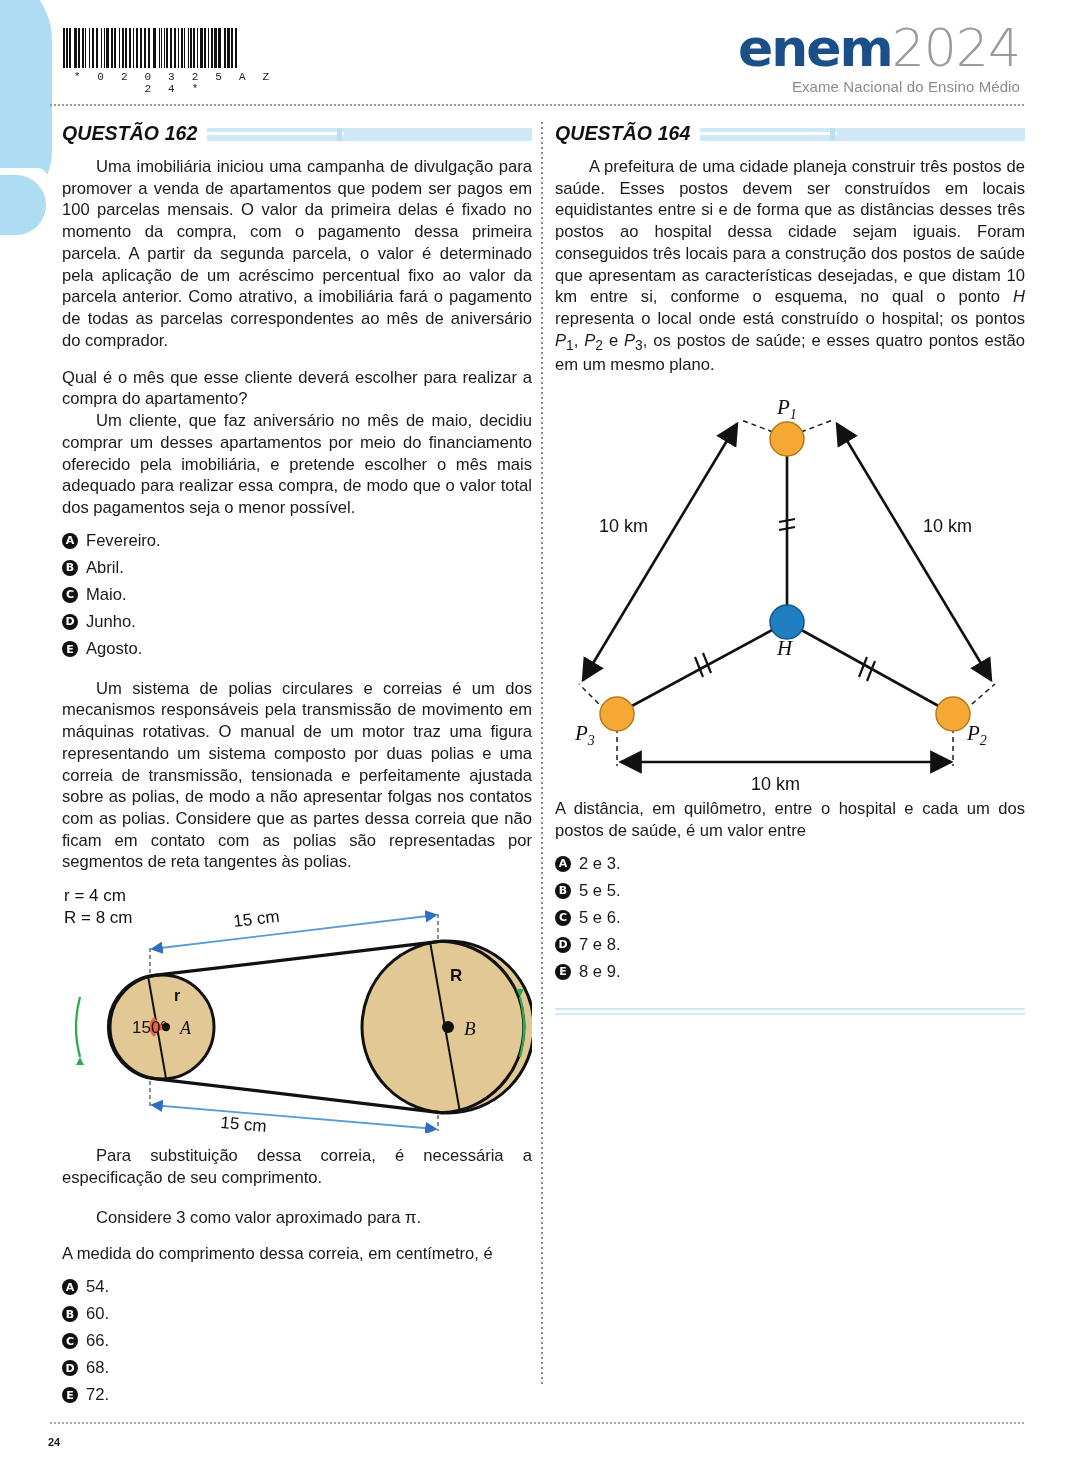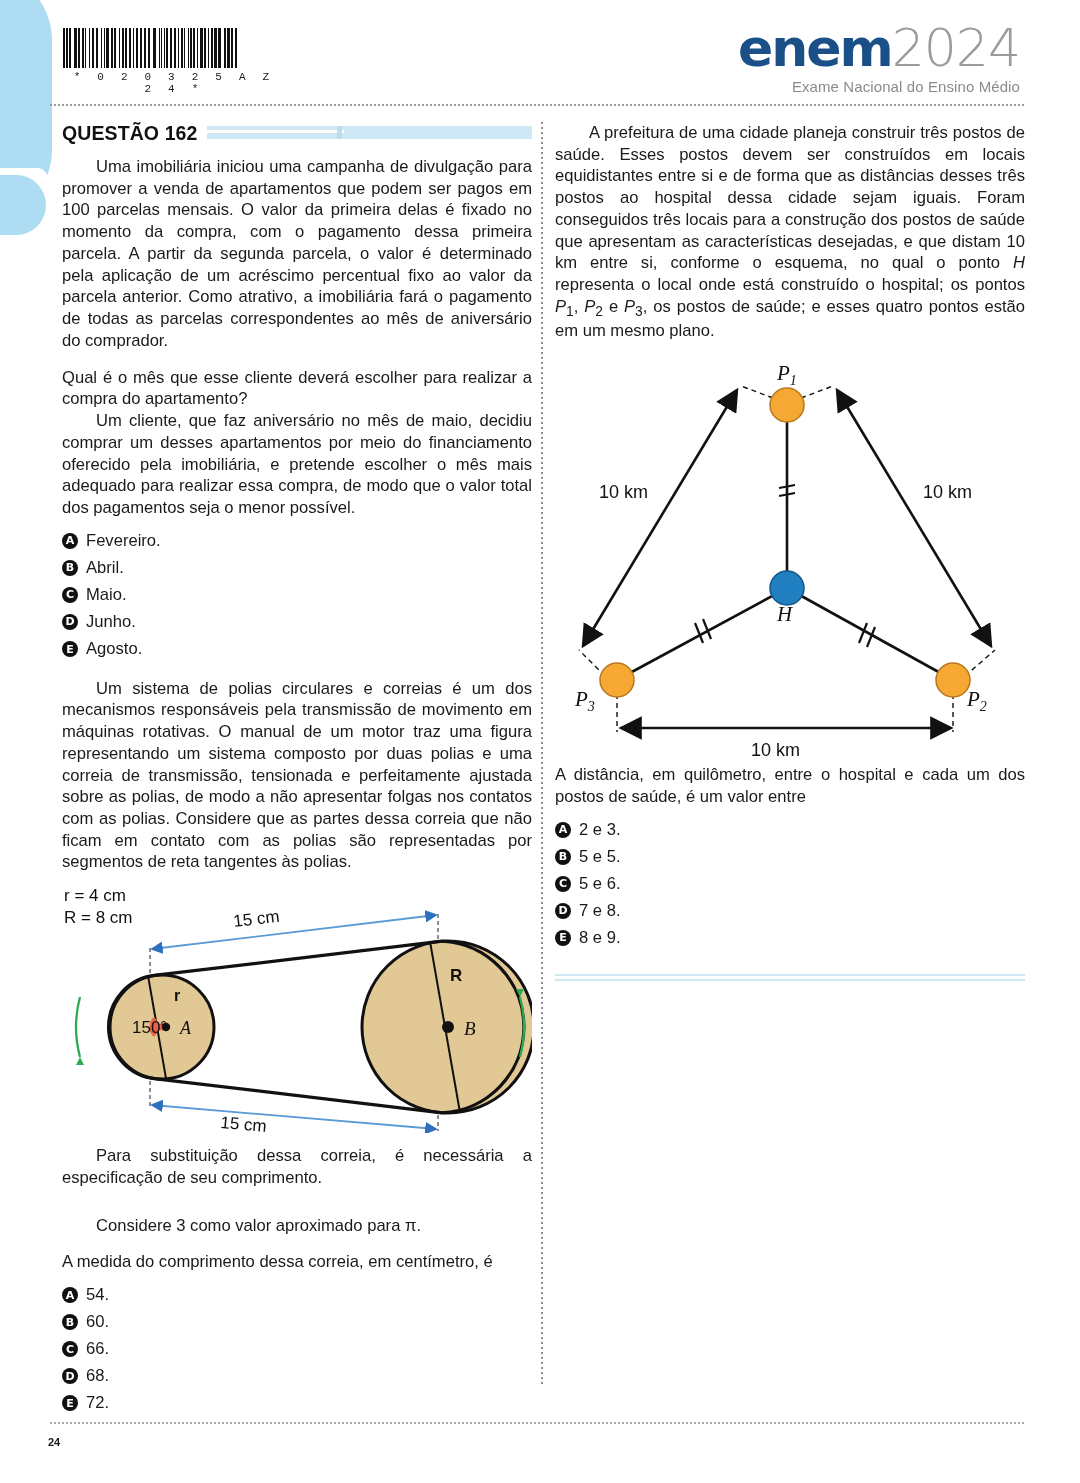--- a/index.html
+++ b/index.html
@@ -65,21 +65,21 @@
   
   .col{ position:absolute; top:122px; width:470px; }
   .col-left{ left:62px; }
   .col-right{ left:555px; }
   .col-divider{
     position:absolute; left:541px; top:122px; width:2px; height:1262px;
     background: repeating-linear-gradient(to bottom,#8d8d8d 0 2px,#ffffff 2px 5px);
   }
 
   
-  .q-head{ display:flex; margin-bottom:11px; }
+  .q-head{ display:flex; align-items:center; margin-bottom:11px;font-style:italic; }
   .q-head-title{
     font-size:19.5px; font-weight:bold; letter-spacing:0.1px; white-space:nowrap;
     color:#111;
   }
   .q-head-bar{
     position:relative; flex:1; height:17px; margin-left:10px; margin-top:2px;
   }
   .q-head-bar .band{
     position:absolute; left:0; right:0; top:2px; height:13px;
     background:#cfe8f5;
@@ -90,21 +90,21 @@
   .q-head-bar .nub{
     position:absolute; left:40%; top:2px; width:5px; height:13px; background:#bcdff0;
   }
 
   
   p.body{
     font-size:16.6px; line-height:1.31; text-align:justify;
     color:#1a1a1a; margin-bottom:0;
   }
   p.body.indent{ text-indent:34px; }
-  p.gap{ margin-top:26px; }
+  p.gap{ margin-top:18px; }
   p.qstem{ margin-top:15px; }
 
   
   .alts{ margin-top:11px; }
   .alt{ display:flex; align-items:flex-start; margin-bottom:5.5px; }
   .alt-marker{
     flex:0 0 auto; width:16px; height:16px; border-radius:50%;
     background:#111; color:#fff; font-size:11px; font-weight:bold;
     display:flex; align-items:center; justify-content:center;
     margin-top:3px; margin-right:8px; font-family:"DejaVu Sans", sans-serif;
@@ -399,20 +399,28 @@
           <div class="alt-text">72.</div>
         </div>
       </div>
     </div>
 
   </div>
 
   <div class="col col-right">
 
     <div>
+      <div class="q-head">
+        <div class="q-head-title">QUESTÃO 164</div>
+        <div class="q-head-bar">
+          <div class="band"></div>
+            <div class="stripe"></div>
+            <div class="nub"></div>
+        </div>
+      </div>
       <p class="body indent">A prefeitura de uma cidade planeja construir três postos de saúde. Esses postos devem ser construídos em locais equidistantes entre si e de forma que as distâncias desses três postos ao hospital dessa cidade sejam iguais. Foram conseguidos três locais para a construção dos postos de saúde que apresentam as características desejadas, e que distam 10 km entre si, conforme o esquema, no qual o ponto <i>H</i> representa o local onde está construído o hospital; os pontos <i>P</i><sub>1</sub>, <i>P</i><sub>2</sub> e <i>P</i><sub>3</sub>, os postos de saúde; e esses quatro pontos estão em um mesmo plano.</p>
 
       <div class="fig" style="margin-top:16px;">
         <svg width="470" height="400" viewBox="0 0 470 400" xmlns="http://www.w3.org/2000/svg">
           <defs>
             <marker id="kArrow" markerWidth="9" markerHeight="9" refX="8" refY="4.5" orient="auto">
               <path d="M0,0 L9,4.5 L0,9 z" fill="#111"></path>
             </marker>
             <marker id="kArrowS" markerWidth="9" markerHeight="9" refX="1" refY="4.5" orient="auto">
               <path d="M9,0 L0,4.5 L9,9 z" fill="#111"></path>

